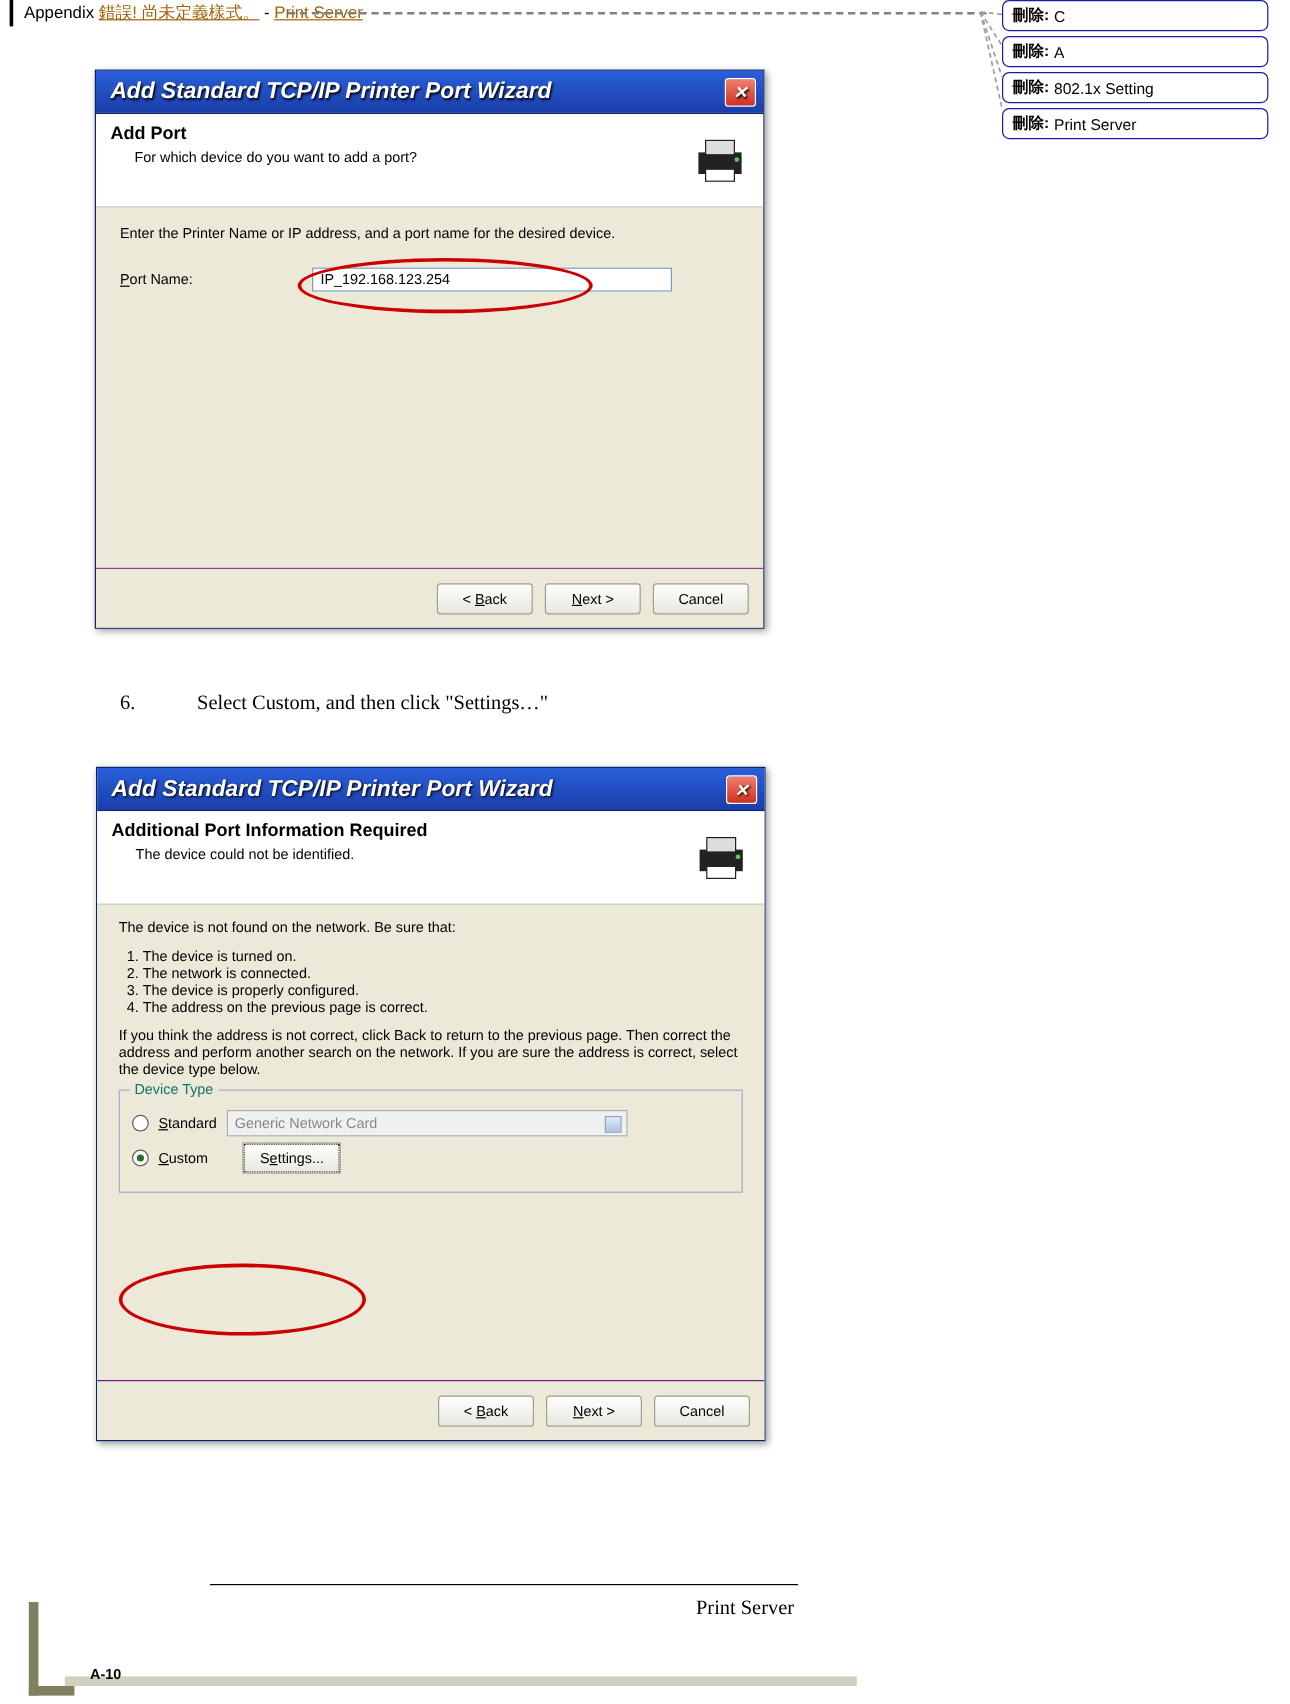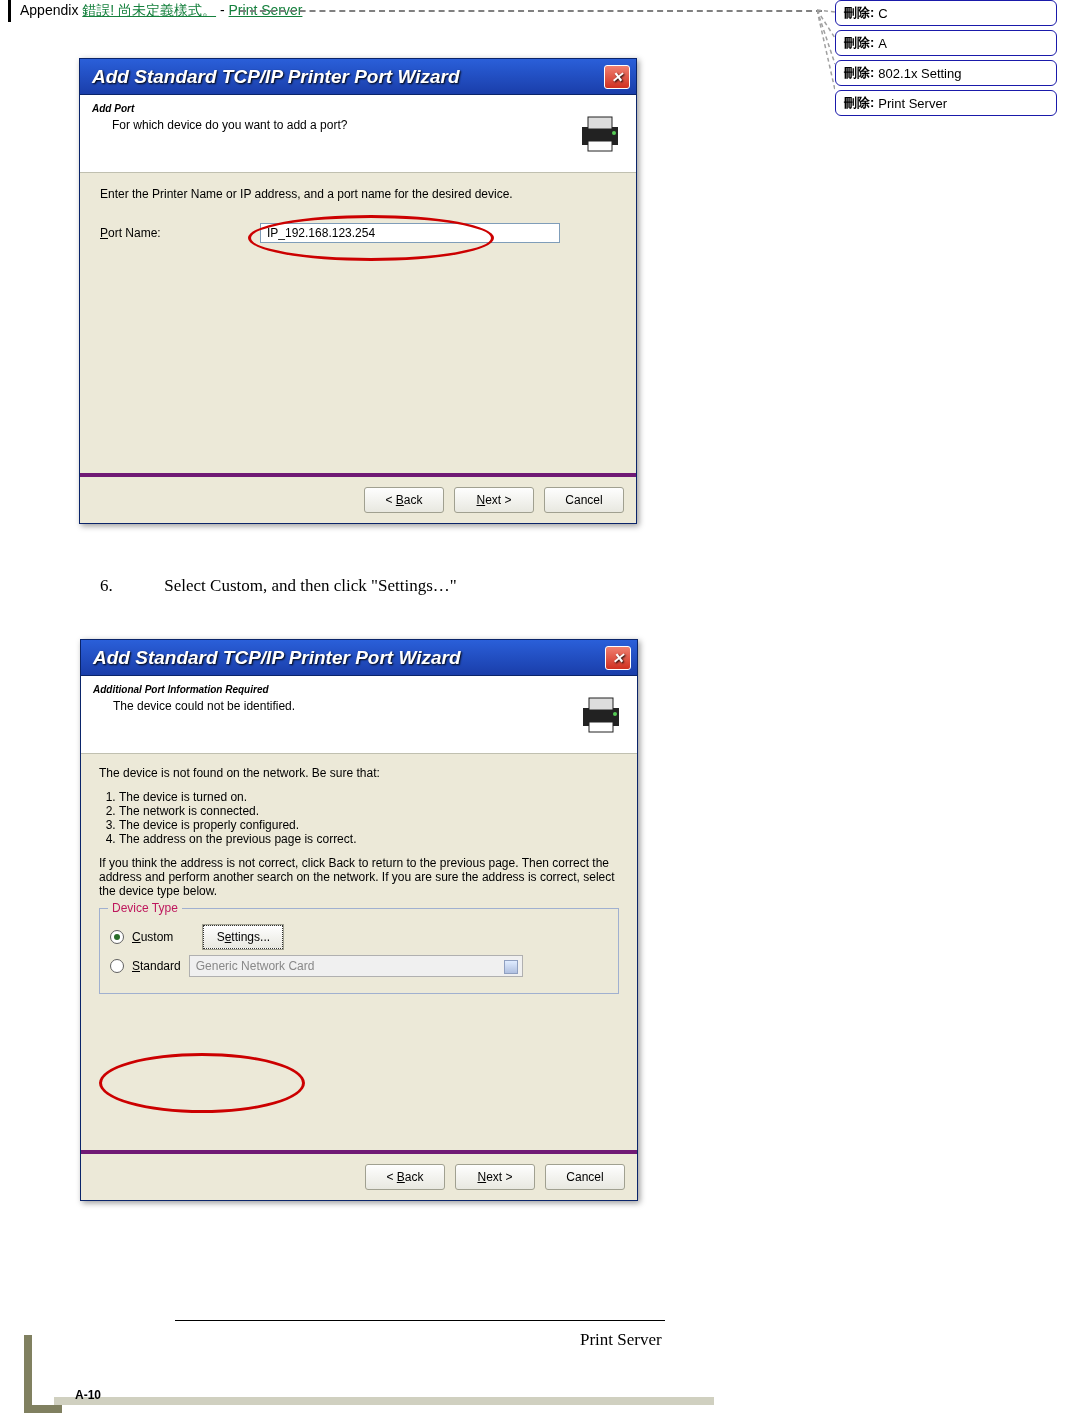--- a/index.html
+++ b/index.html
@@ -25,21 +25,21 @@
     height: 22px;
     background: #000;
   }
   .header-line {
     position: absolute;
     left: 20px;
     top: 2px;
     font-size: 14px;
   }
   .header-line .link {
-    color: #15803d;
+    color: #a16207;
     text-decoration: underline;
   }
   .dashed-line {
     position: absolute;
     top: 10px;
     left: 240px;
     height: 0;
     border-top: 2px dashed #808080;
     width: 582px;
   }
@@ -112,21 +112,21 @@
   .inner-header {
     background: #fff;
     margin: 0;
     height: 78px;
     border-bottom: 1px solid #c0c0b0;
     position: relative;
     padding: 8px 12px;
     font-size: 13px;
     box-sizing: border-box;
   }
-  .inner-header .h1 { font-weight: bold; font-size: 10px; font-style: italic; }
+  .inner-header .h1 { font-weight: bold; font-size: 15px; }
   .inner-header .h2 { margin-left: 20px; margin-top: 4px; font-size: 12px; }
   .printer-icon {
     position: absolute;
     right: 12px; top: 14px;
     width: 48px; height: 48px;
   }
   .printer-icon svg { width: 48px; height: 48px; }
   .body1 {
     background: #ece9d8;
     padding: 14px 20px;
@@ -153,21 +153,21 @@
   }
   .ellipse-red {
     position: absolute;
     border: 3px solid #cc0000;
     border-radius: 50%;
     pointer-events: none;
   }
   .e1 { left: 168px; top: 42px; width: 240px; height: 40px; }
   .btn-row {
     height: 50px;
-    border-top: 4px solid #701a75;
+    border-top: 1px solid #701a75;
     display: flex;
     justify-content: flex-end;
     align-items: center;
     padding-right: 12px;
     gap: 10px;
     box-sizing: border-box;
     background:#ece9d8;
   }
   .winbtn {
     width: 78px; height: 24px;
@@ -204,21 +204,21 @@
     border: 1px solid #a0b0d0;
     margin-top: 6px;
     padding: 10px;
     position: relative;
   }
   .fieldset-legend {
     position: absolute;
     top: -8px; left: 8px;
     background: #ece9d8;
     padding: 0 4px;
-    color: #be185d;
+    color: #0f766e;
     font-size: 12px;
   }
   .radio-row {
     display: flex; align-items: center;
     gap: 8px;
     margin: 6px 0;
     font-size: 12px;
   }
   .radio {
     width: 12px; height: 12px;
@@ -397,32 +397,32 @@
       <ol>
         <li>The device is turned on.</li>
         <li>The network is connected.</li>
         <li>The device is properly configured.</li>
         <li>The address on the previous page is correct.</li>
       </ol>
       <div class="para">If you think the address is not correct, click Back to return to the previous page. Then correct the address and perform another search on the network. If you are sure the address is correct, select the device type below.</div>
       <div class="fieldset">
         <span class="fieldset-legend">Device Type</span>
         <div class="radio-row">
+          <span class="radio"></span>
+          <span><span class="under">S</span>tandard</span>
+          <span class="combo">Generic Network Card</span>
+        </div>
+        <div class="radio-row">
           <span class="radio sel"></span>
           <span><span class="under">C</span>ustom</span>
           <span style="width:14px"></span>
           <div class="settings-btn">
               <span>S<span class="under">e</span>ttings...</span>
             </div>
         </div>
-        <div class="radio-row">
-          <span class="radio"></span>
-          <span><span class="under">S</span>tandard</span>
-          <span class="combo">Generic Network Card</span>
-        </div>
       </div>
       <div class="ellipse-red e2"></div>
     </div>
     <div class="btn-row">
       <div class="winbtn">
           <span>&lt; <span class="under">B</span>ack</span>
         </div>
       <div class="winbtn">
           <span><span class="under">N</span>ext &gt;</span>
         </div>

